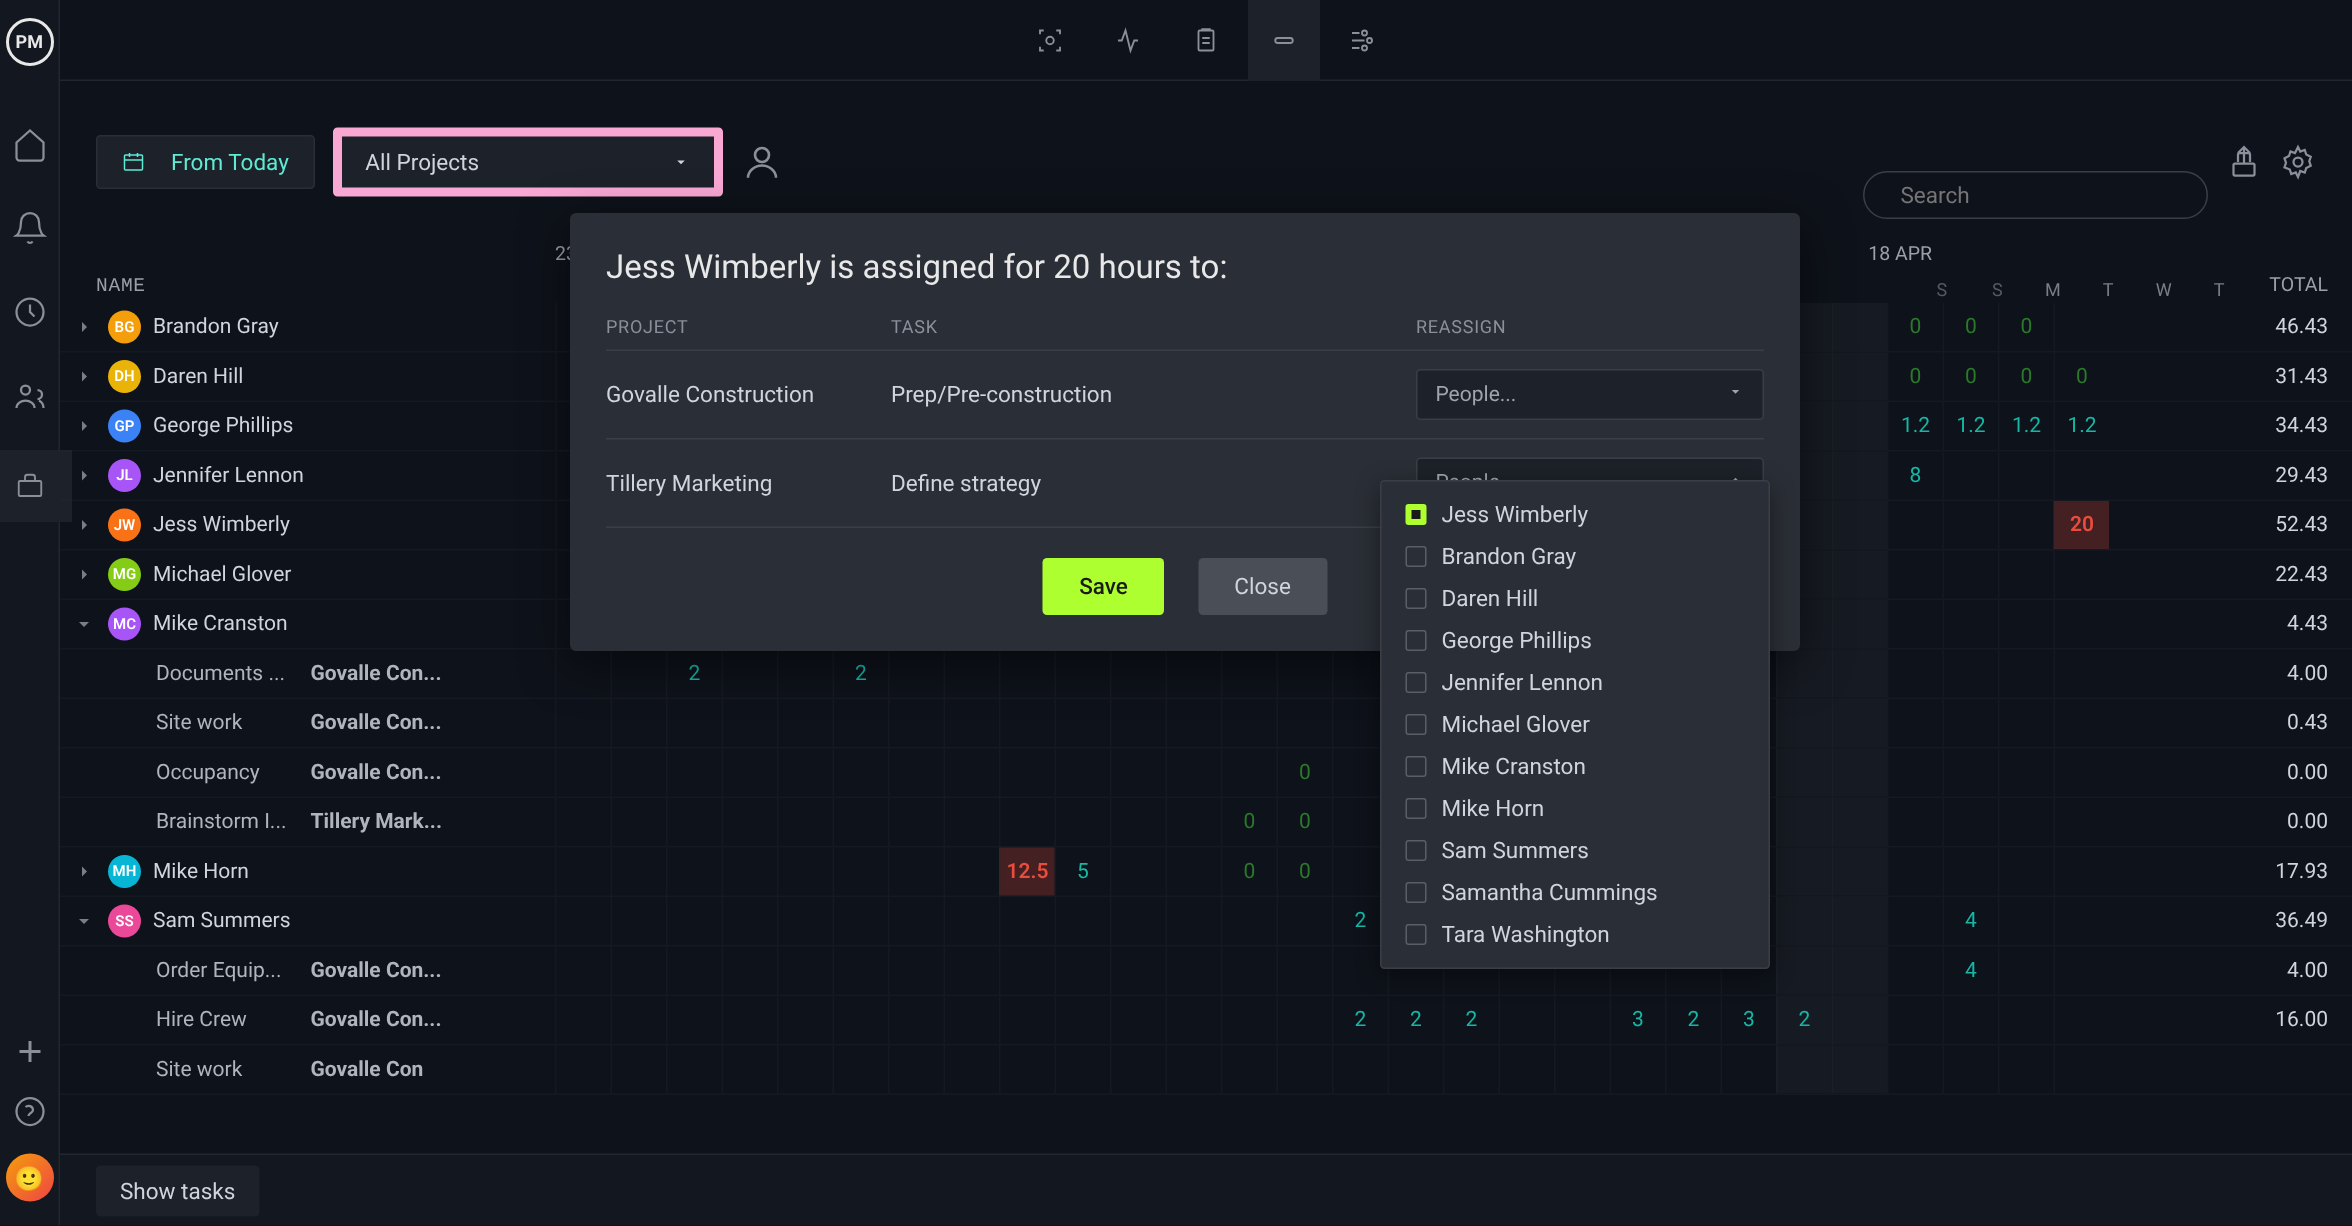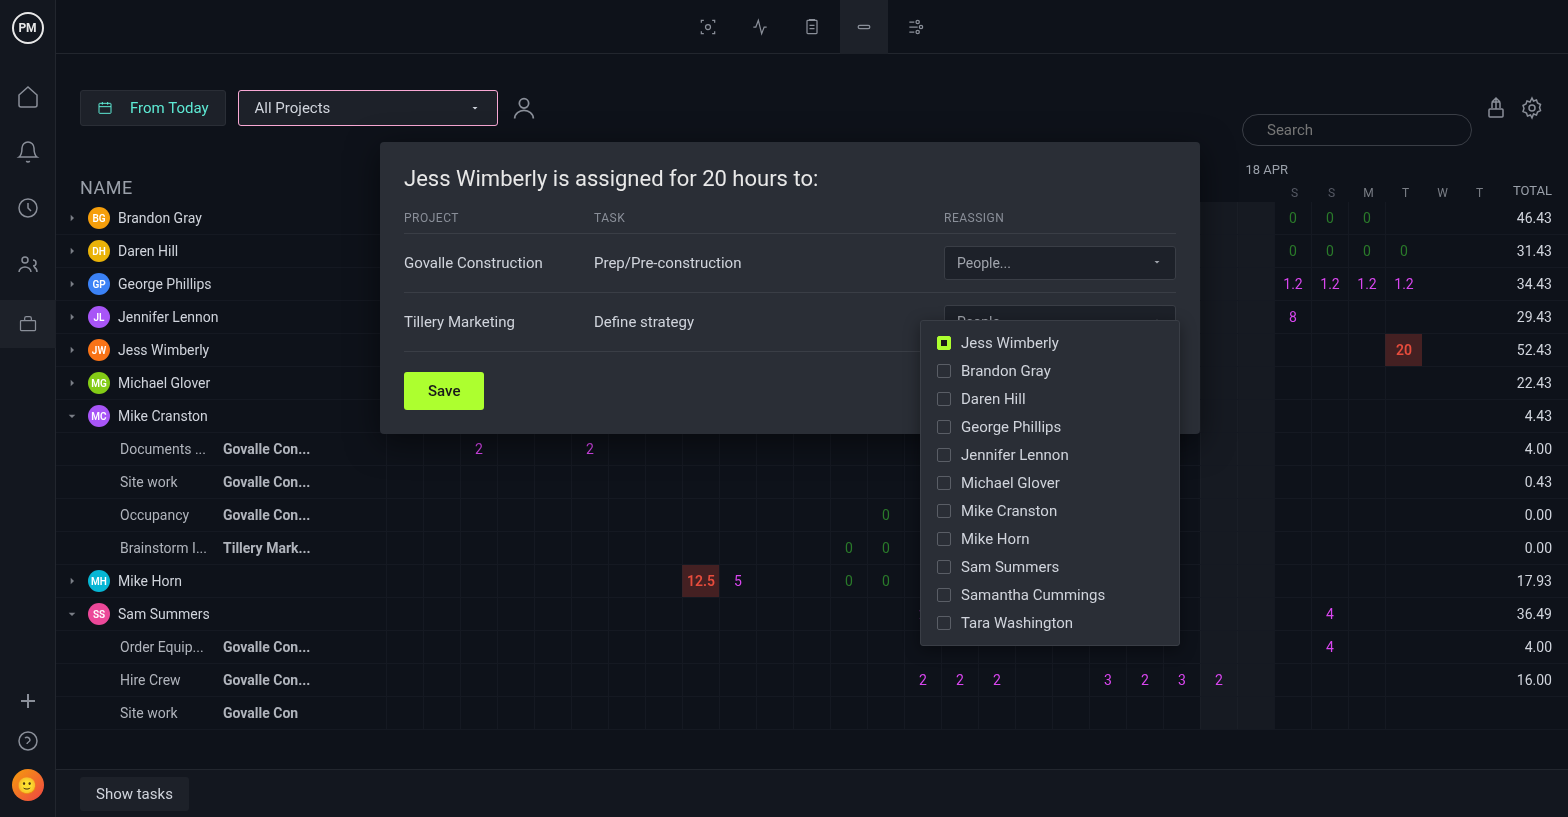--- a/index.html
+++ b/index.html
@@ -1,69 +1,69 @@
 <!DOCTYPE html>
 <html><head>
 <meta charset="utf-8">
 <style>
 * { margin: 0; padding: 0; box-sizing: border-box; font-family: -apple-system, BlinkMacSystemFont, "Segoe UI", Roboto, sans-serif; }
 body { background: #0e121a; color: #c8ccd4; overflow: hidden; width: 1568px; height: 817px; position: relative; }
 
 
 .app { display: flex; width: 100%; height: 100%; }
-.sidebar { width: 56px; background: #13171f; display: flex; flex-direction: column; align-items: center; padding-top: 12px; border-right: 1px solid #22262e; }
+.sidebar { width: 40px; background: #13171f; display: flex; flex-direction: column; align-items: center; padding-top: 12px; border-right: 1px solid #22262e; }
 .main { flex: 1; display: flex; flex-direction: column; }
 
 
 .logo { width: 32px; height: 32px; border-radius: 50%; border: 2px solid #e8e8e8; display: flex; align-items: center; justify-content: center; font-size: 12px; font-weight: 700; color: #e8e8e8; margin-bottom: 24px; }
 .side-icon { width: 24px; height: 24px; margin: 16px 0; color: #8a8f99; cursor: pointer; display: flex; align-items: center; justify-content: center; }
 .side-icon.active { background: #1d2129; width: 56px; height: 48px; margin: 8px 0; }
 .side-bottom { margin-top: auto; display: flex; flex-direction: column; align-items: center; padding-bottom: 16px; gap: 16px; }
 .avatar-self { width: 32px; height: 32px; border-radius: 50%; background: linear-gradient(135deg,#f59e0b,#ef4444); display:flex; align-items:center; justify-content:center; font-size:16px; }
 
 
 .topbar { height: 54px; display: flex; align-items: center; justify-content: center; border-bottom: 1px solid #22262e; }
 .top-icons { display: flex; gap: 4px; }
 .top-icon { width: 48px; height: 54px; display: flex; align-items: center; justify-content: center; color: #8a8f99; cursor: pointer; }
 .top-icon.active { background: #1d2129; }
 
 
 .toolbar { display: flex; align-items: center; padding: 16px 24px; gap: 12px; }
 .btn-toolbar { background: #1d2129; border: 1px solid #2a2e36; padding: 8px 16px; border-radius: 3px; color: #5eead4; font-size: 15px; display: flex; align-items: center; gap: 17px; cursor: pointer; }
-.dropdown-toolbar { background: #1d2129; border: 1px solid #f9a8d4; padding: 8px 16px; border-radius: 3px; color: #d0d4dc; font-size: 15px; display: flex; align-items: center; justify-content: space-between; cursor: pointer; min-width: 260px; }
+.dropdown-toolbar { background: #1d2129; border: 6px solid #f9a8d4; padding: 8px 16px; border-radius: 3px; color: #d0d4dc; font-size: 15px; display: flex; align-items: center; justify-content: space-between; cursor: pointer; min-width: 260px; }
 .search-box { margin-left: auto; display: flex; align-items: center; gap: 8px; background: transparent; border: 1px solid #3a3e46; border-radius: 20px; padding: 6px 16px; width: 230px; margin-top: 44px; }
 .search-box input { background: transparent; border: none; outline: none; color: #c8ccd4; font-size: 15px; flex:1; }
 .tool-icon { width: 24px; height: 24px; color: #8a8f99; cursor: pointer; display:flex; align-items:center; justify-content:center; }
 .person-icon { width: 28px; height: 28px; color: #8a8f99; display:flex; align-items:center; justify-content:center; cursor:pointer; }
 
 
 .grid-container { flex: 1; display: flex; flex-direction: column; overflow: hidden; position: relative; }
 .grid-header { display: flex; height: 40px; font-size: 12px; color: #9aa0aa; }
-.name-col { width: 330px; padding-left: 24px; display: flex; align-items: flex-end; padding-bottom: 4px; font-size: 18px; letter-spacing: 0.5px; }
+.name-col { width: 330px; padding-left: 24px; display: flex; align-items: flex-end; padding-bottom: 4px; font-size: 13px; letter-spacing: 0.5px; font-family: Liberation Mono, monospace; }
 .date-cols { flex: 1; display: grid; position: relative; }
 .date-group { position: absolute; top: 0; }
 .date-label { font-size: 13px; }
 .day-col { width: 37px; text-align: center; font-size: 12px; color: #7a7e86; }
 .day-weekend { color: #555964; }
 .total-col { width: 70px; text-align: right; padding-right: 16px; display: flex; align-items: flex-end; justify-content: flex-end; font-size: 13px; padding-bottom: 4px; }
 
 .grid-body { flex: 1; overflow-y: auto; }
 .row { display: flex; height: 33px; align-items: center; border-bottom: 1px solid rgba(40,44,52,0.3); }
 .row-name { width: 330px; display: flex; align-items: center; padding-left: 8px; gap: 8px; font-size: 14px; color: #d0d4dc; }
 .expand-icon { width: 16px; height: 16px; display: flex; align-items: center; justify-content: center; color: #7a7e86; cursor: pointer; }
 .avatar { width: 22px; height: 22px; border-radius: 50%; display: flex; align-items: center; justify-content: center; font-size: 10px; font-weight: 600; color: #fff; flex-shrink: 0; }
 .row-cells { flex: 1; display: flex; position: relative; height: 100%; }
 .cell { width: 37px; height: 100%; display: flex; align-items: center; justify-content: center; font-size: 14px; border-left: 1px solid rgba(40,44,52,0.3); }
 .cell-weekend { background: rgba(30,34,42,0.5); }
 .row-total { width: 70px; text-align: right; padding-right: 16px; font-size: 14px; color: #d0d4dc; }
 .subtask-name { padding-left: 64px; display: flex; gap: 8px; width: 330px; font-size: 14px; color: #b0b4bc; }
 .subtask-task { width: 95px; overflow: hidden; white-space: nowrap; text-overflow: ellipsis; }
 .subtask-proj { overflow: hidden; white-space: nowrap; text-overflow: ellipsis; flex: 1; font-weight: bold; }
 
-.val-green { color: #d946ef; }
+.val-green { color: #14b8a6; }
 .val-darkgreen { color: #2a7a2a; }
 .val-red { color: #e74c3c; font-weight: 600; }
 .cell-red { background: rgba(231,76,60,0.25); }
 
 
 .footer { height: 48px; display: flex; align-items: center; padding: 0 24px; gap: 24px; background: #13171f; border-top: 1px solid #22262e; }
 .btn-showtasks { background: #1d2129; padding: 8px 16px; border-radius: 3px; color: #d0d4dc; font-size: 15px; cursor: pointer; }
 .legend-item { display: flex; align-items: center; gap: 8px; font-size: 14px; color: #9aa0aa; }
 .legend-swatch { width: 14px; height: 14px; border-radius: 2px; }
 
@@ -73,21 +73,21 @@
 .dialog-table { width: 100%; }
 .dialog-headers { display: flex; font-size: 12px; color: #8a8f99; letter-spacing: 0.5px; padding-bottom: 8px; border-bottom: 1px solid #3a3e46; }
 .dh-project { width: 190px; }
 .dh-task { width: 350px; }
 .dh-reassign { flex: 1; }
 .dialog-row { display: flex; align-items: center; padding: 12px 0; border-bottom: 1px solid #3a3e46; font-size: 15px; color: #d0d4dc; }
 .dr-project { width: 190px; }
 .dr-task { width: 350px; }
 .dr-reassign { flex: 1; }
 .reassign-select { background: #1d2129; border: 1px solid #3a3e46; padding: 8px 12px; border-radius: 3px; color: #a0a4ac; font-size: 14px; display: flex; align-items: center; justify-content: space-between; cursor: pointer; }
-.dialog-actions { display: flex; gap: 23px; justify-content: space-between; margin-top: 20px; }
+.dialog-actions { display: flex; gap: 23px; justify-content: center; margin-top: 20px; }
 .btn-save { background: #adff2f; color: #1a1a1a; padding: 10px 24px; border-radius: 3px; font-size: 15px; font-weight: 500; cursor: pointer; border: none; }
 .btn-close { background: #4a4e56; color: #d0d4dc; padding: 10px 24px; border-radius: 3px; font-size: 15px; cursor: pointer; border: none; }
 
 
 .dropdown-panel { position: absolute; top: 320px; left: 920px; width: 260px; background: #2a2e36; border: 1px solid #3a3e46; border-radius: 3px; z-index: 200; padding: 8px 0; box-shadow: 0 4px 16px rgba(0,0,0,0.4); }
 .dd-item { display: flex; align-items: center; gap: 10px; padding: 5px 16px; font-size: 15px; color: #d0d4dc; cursor: pointer; }
 .dd-check { width: 14px; height: 14px; border: 1px solid #5a5e66; border-radius: 2px; display: flex; align-items: center; justify-content: center; }
 .dd-check.checked { background: #adff2f; border-color: #adff2f; }
 .dd-check.checked::after { content: ''; width: 6px; height: 6px; background: #1a1a1a; }
 

